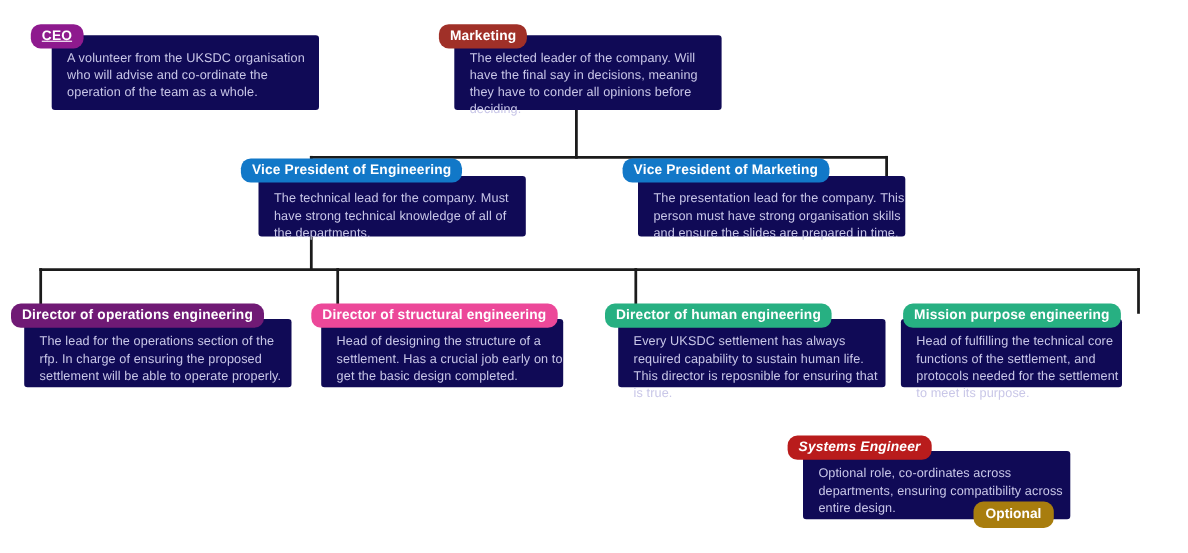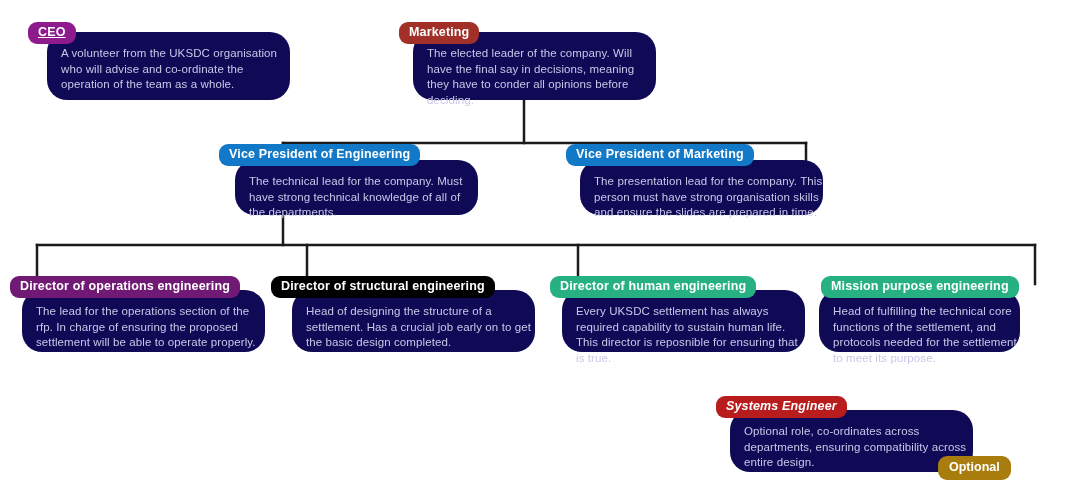--- a/index.html
+++ b/index.html
@@ -25,21 +25,21 @@
     width: 1080px;
     height: 503px;
     pointer-events: none;
   }
   .node {
     position: absolute;
   }
   .card {
     position: absolute;
     background: #100a56;
-    border-radius: 20px;
+    border-radius: 3px;
     box-sizing: border-box;
     padding: 14px 0 10px 14px;
   }
   .card-text {
     color: #c9c7e8;
     font-size: 11.5px;
     line-height: 15.5px;
     letter-spacing: 0.1px;
     white-space: pre-line;
   }
@@ -119,24 +119,24 @@
   </div>
 
   <div class="node">
     <div class="card" style="left:22px; top:290px; width:243px; height:62px;">
       <div class="card-text">The lead for the operations section of the rfp. In charge of ensuring the proposed settlement will be able to operate properly.</div>
     </div>
     <div class="badge" style="left:10px; top:276px; background:#701a75;">Director of operations engineering</div>
   </div>
 
   <div class="node">
-    <div class="card" style="left:292px; top:290px; width:243px; height:62px;">
+    <div class="card" style="left:292px; top:290px; width:220px; height:62px;">
       <div class="card-text">Head of designing the structure of a settlement. Has a crucial job early on to get the basic design completed.</div>
     </div>
-    <div class="badge" style="left:271px; top:276px; background:#000000;">Director of structural engineering</div>
+    <div class="badge" style="left:283px; top:276px; background:#ec4899;">Director of structural engineering</div>
   </div>
 
   <div class="node">
     <div class="card" style="left:562px; top:290px; width:243px; height:62px;">
       <div class="card-text">Every UKSDC settlement has always required capability to sustain human life. This director is reposnible for ensuring that is true.</div>
     </div>
     <div class="badge" style="left:550px; top:276px; background:#27b082;">Director of human engineering</div>
   </div>
 
   <div class="node">
@@ -144,16 +144,16 @@
       <div class="card-text">Head of fulfilling the technical core functions of the settlement, and protocols needed for the settlement to meet its purpose.</div>
     </div>
     <div class="badge" style="left:821px; top:276px; background:#27b082;">Mission purpose engineering</div>
   </div>
 
   <div class="node">
     <div class="card" style="left:730px; top:410px; width:243px; height:62px;">
       <div class="card-text">Optional role, co-ordinates across departments, ensuring compatibility across entire design.</div>
     </div>
     <div class="badge" style="left:716px; top:396px; background:#b91c1c;font-style:italic;">Systems Engineer</div>
-    <div class="badge-corner" style="left:938px; top:456px; background:#a87d0e;">Optional</div>
+    <div class="badge-corner" style="left:885px; top:456px; background:#a87d0e;">Optional</div>
   </div>
 
 </div>
 
 </body></html>

